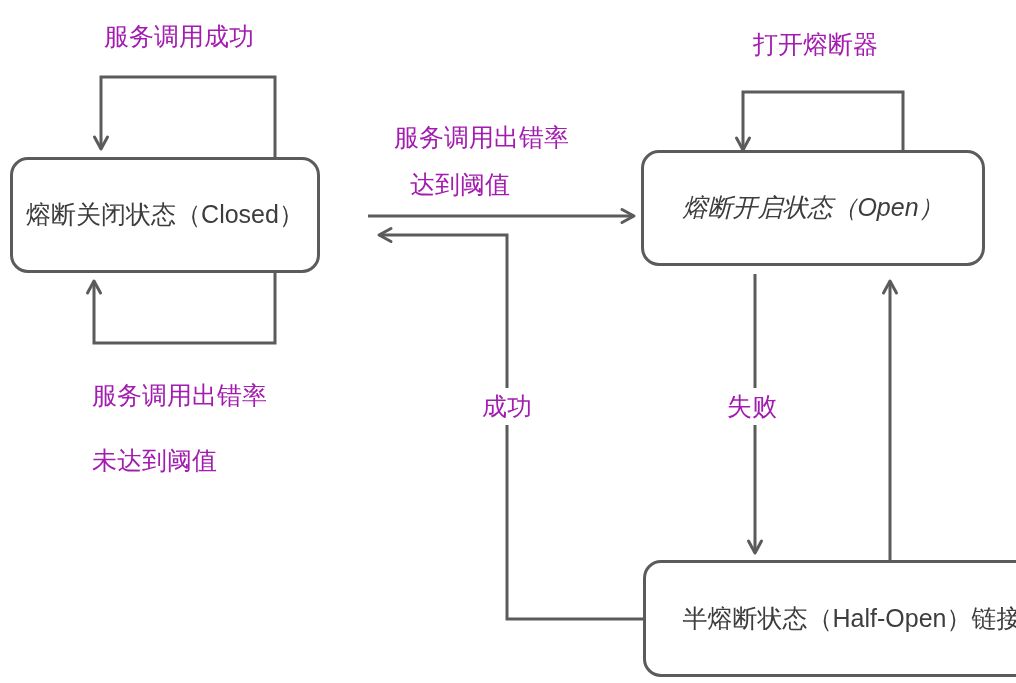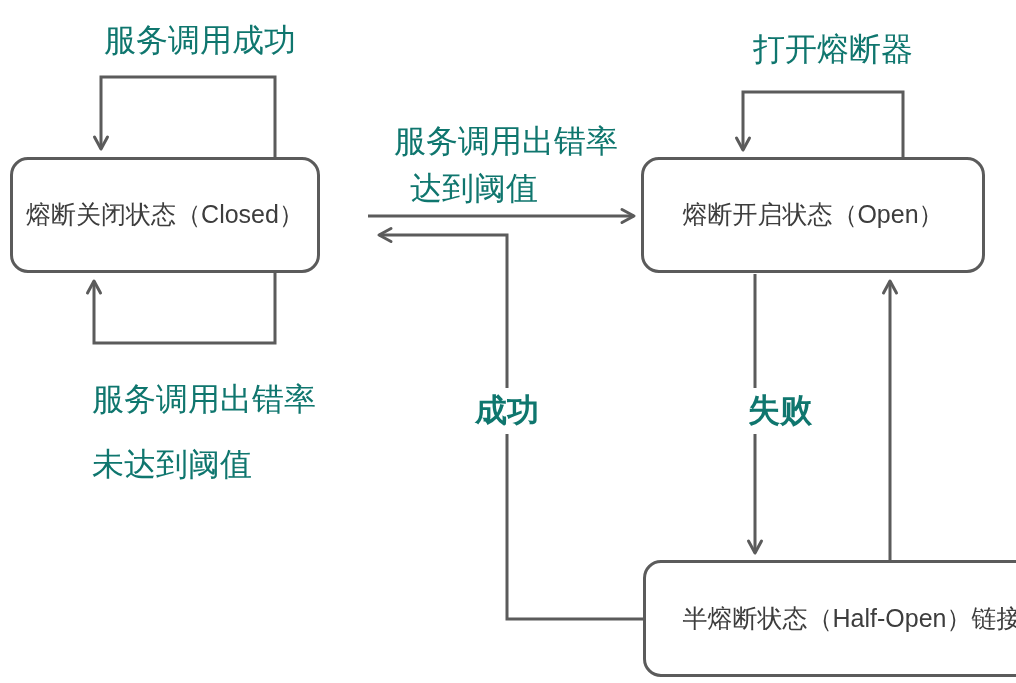--- a/index.html
+++ b/index.html
@@ -31,34 +31,33 @@
     background: #ffffff;
     display: flex;
     align-items: center;
     justify-content: center;
     text-align: center;
     font-size: 25px;
     line-height: 1.65;
     color: #3d3d3d;
   }
   .node-closed   { left: 10px;  top: 157px; width: 310px; height: 116px; }
-  .node-open     { left: 641px; top: 157px; width: 344px; height: 116px; }
+  .node-open     { left: 641px; top: 150px; width: 344px; height: 116px; font-style: italic; }
   .node-halfopen { left: 643px; top: 560px; width: 418px; height: 117px; padding: 0 10px; }
   .lbl {
     position: absolute;
-    font-size: 32px;
+    font-size: 25px;
     line-height: 1.3;
     white-space: nowrap;
-    color: #0f766e;
+    color: #a21caf;
   }
   .lbl-on-line {
     background: #ffffff;
     padding: 2px 7px;
     transform: translateX(-50%);
-    font-weight: bold;
   }
 </style>
 </head>
 <body>
 
 <div class="stage">
 
   <svg class="edges-svg" viewBox="0 0 1016 683" xmlns="http://www.w3.org/2000/svg">
     <defs>
       <marker id="arrow" markerWidth="22" markerHeight="20" refX="15" refY="9" orient="auto" markerUnits="userSpaceOnUse">
@@ -98,16 +97,16 @@
   <div class="lbl" style="left:753px; top:29px;font-family:Liberation Serif, serif;">打开熔断器</div>
 
   <div class="lbl" style="left:394px; top:121px;">服务调用出错率</div>
   <div class="lbl" style="left:410px; top:168px;">达到阈值</div>
 
   <div class="lbl" style="left:92px; top:379px;">服务调用出错率</div>
   <div class="lbl" style="left:92px; top:424px;margin-top:20px;">未达到阈值</div>
 
   <div class="lbl lbl-on-line" style="left:507px; top:388px;">成功</div>
 
-  <div class="lbl lbl-on-line" style="left:780px; top:388px;">失败</div>
+  <div class="lbl lbl-on-line" style="left:752px; top:388px;">失败</div>
 
 
 </div>
 
 </body></html>

